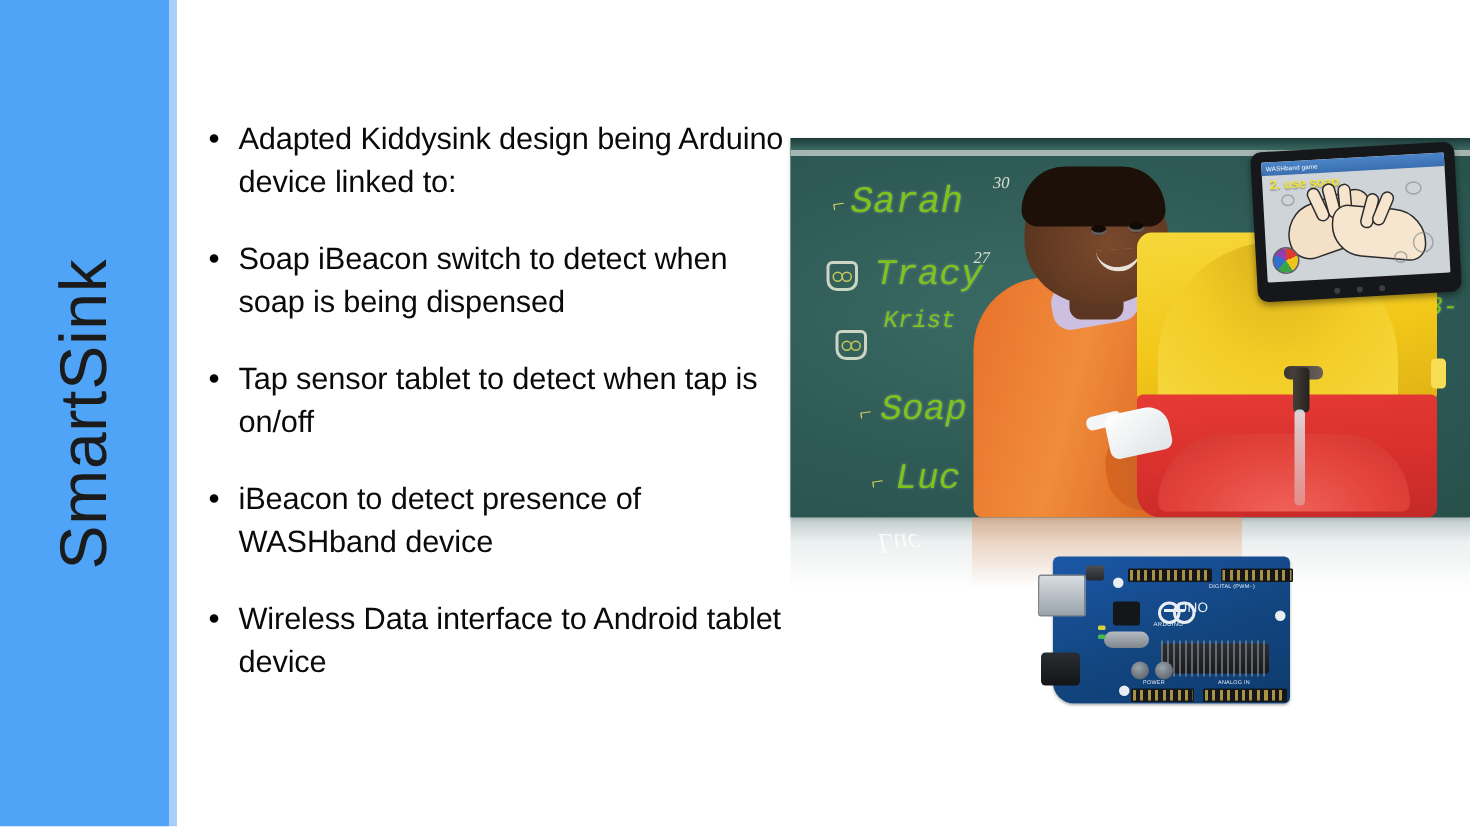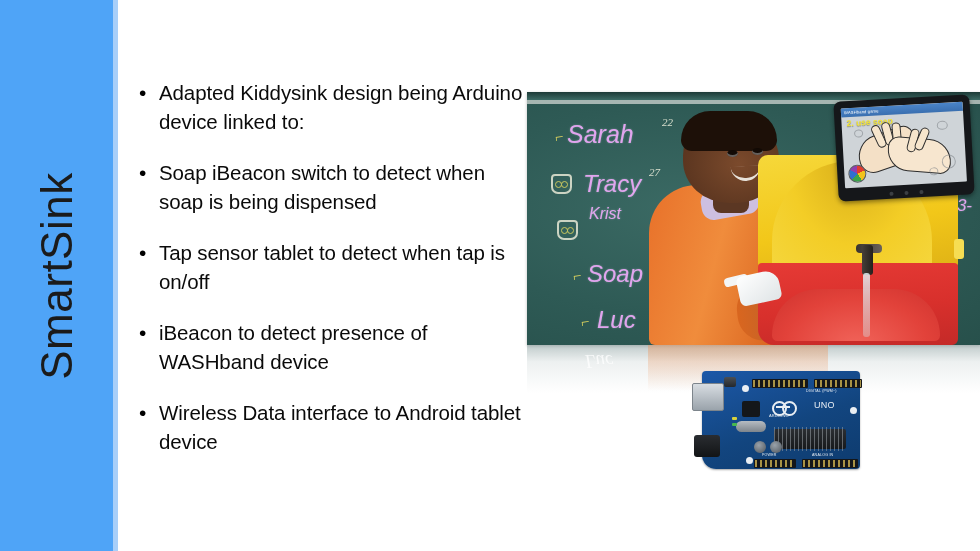--- a/index.html
+++ b/index.html
@@ -120,22 +120,22 @@
   }
   .board-frame-line {
     position: absolute;
     left: 0; top: 8px;
     width: 100%; height: 4px;
     background: #cfd6d2;
     opacity: .75;
   }
   .chalk {
     position: absolute;
-    color: #f0abfc;
-    font-family: Liberation Sans, sans-serif;
+    color: #84cc16;
+    font-family: Liberation Mono, monospace;
     font-style: italic;
     opacity: .92;
     white-space: nowrap;
     text-shadow: 0 0 2px rgba(255,255,255,.35);
   }
   .chalk-num {
     position: absolute;
     color: #e9ecd9;
     font-family: "Liberation Serif", serif;
     font-style: italic;
@@ -548,21 +548,21 @@
     left: 74px; top: 35px;
     width: 14px; height: 2px;
     background: #e9eef3;
   }
   .ard-text {
     position: absolute;
     font-family: "Liberation Sans", sans-serif;
     color: #e8eef4;
     letter-spacing: .2px;
   }
-  .ard-text.uno   { left: 112px; top: 29px; font-size: 9px; }
+  .ard-text.uno   { left: 83px; top: 29px; font-size: 9px; }
   .ard-text.brand { left: 67px; top: 42px; font-size: 4px; }
   .ard-text.digital { left: 104px; top: 18px; font-size: 3.6px; }
   .ard-text.power   { left: 60px; top: 82px; font-size: 3.6px; }
   .ard-text.analog  { left: 110px; top: 82px; font-size: 3.6px; }
   .ard-hole {
     position: absolute;
     width: 7px; height: 7px;
     background: #e9eef3;
     border-radius: 50%;
   }
@@ -634,21 +634,21 @@
 
   <div id="photo-wrap">
     <div id="photo">
 
       <div class="chalkboard"></div>
       <div class="board-frame-top"></div>
       <div class="board-frame-line"></div>
 
       <div class="chalk-tick" style="left:28px; top:37px;">⌐</div>
       <div class="chalk" style="left:40px; top:28px; font-size:25px;">Sarah</div>
-      <div class="chalk-num" style="left:135px; top:24px;">22</div>
+      <div class="chalk-num" style="left:135px; top:24px;">30</div>
 
       <div class="chalk-badge" style="left:24px; top:82px;"></div>
       <div class="chalk" style="left:56px; top:78px; font-size:24px;">Tracy</div>
       <div class="chalk-num" style="left:122px; top:74px;">27</div>
 
       <div class="chalk-badge" style="left:30px; top:128px;"></div>
       <div class="chalk" style="left:62px; top:113px; font-size:16px;">Krist</div>
 
       <div class="chalk-tick" style="left:46px; top:176px;">⌐</div>
       <div class="chalk" style="left:60px; top:168px; font-size:24px;">Soap</div>

